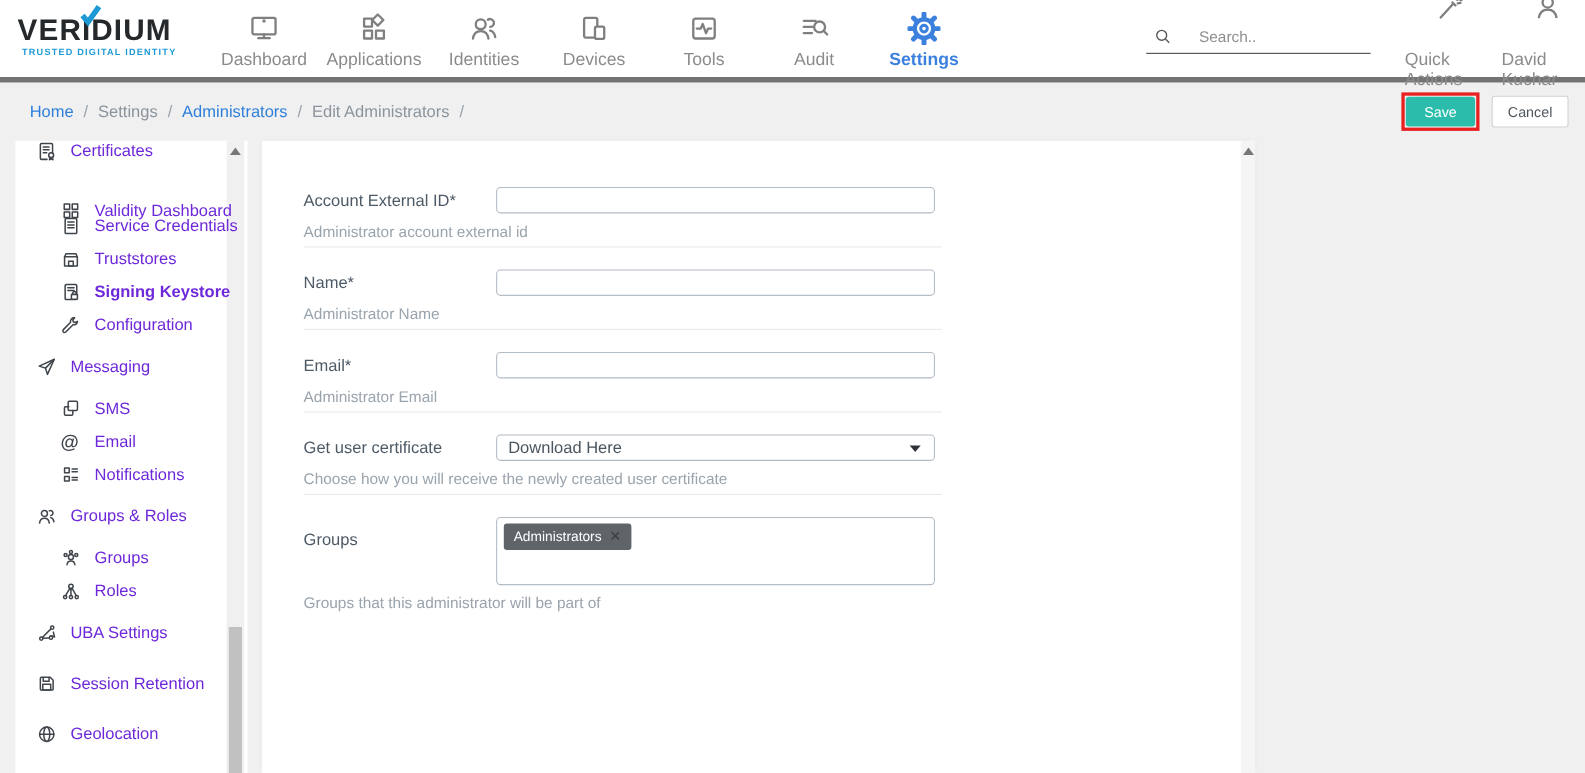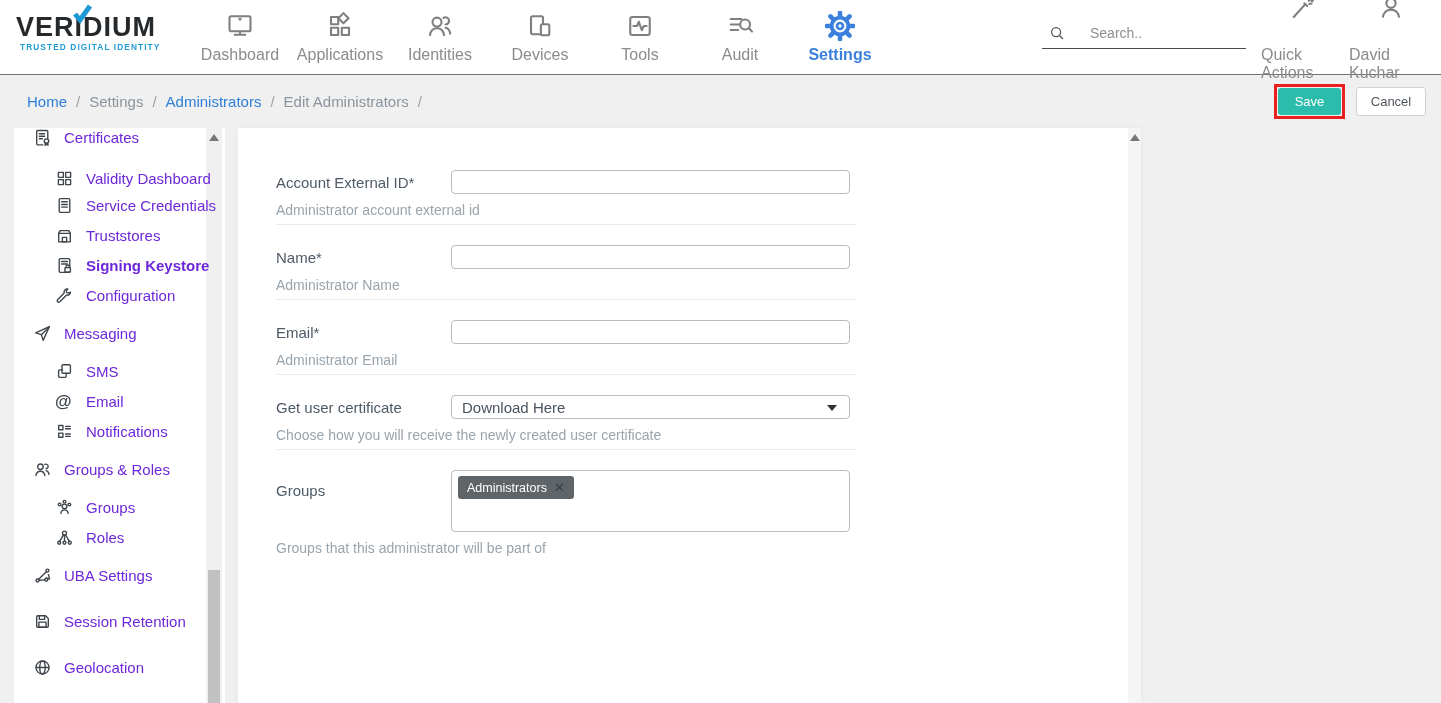--- a/index.html
+++ b/index.html
@@ -2,21 +2,21 @@
 <html><head>
 <meta charset="utf-8">
 <style>
   * { margin:0; padding:0; box-sizing:border-box; }
   html,body { width:1441px; height:703px; overflow:hidden;
     font-family:"Liberation Sans","DejaVu Sans",sans-serif;
     background:#f0f0f1; color:#333; }
 
   
   .header { position:absolute; left:0; top:0; width:1441px; height:75px;
-    background:#ffffff; border-bottom:1px solid #737373; }
+    background:#ffffff; border-bottom:5px solid #737373; }
   .brand { position:absolute; left:16px; top:12px; width:160px; }
   .brand-name { font-size:27px; font-weight:bold; letter-spacing:1px;
     color:#26292c; line-height:30px; }
   .brand-check { position:absolute; left:55px; top:-9px; color:#1d9ad6; }
   .brand-tagline { font-size:8.3px; font-weight:bold; letter-spacing:1.1px;
     color:#1d9ad6; margin-top:0px; padding-left:4px; }
   .nav-center { position:absolute; left:190px; top:0; height:75px; display:flex; }
   .nav-item { width:100px; height:75px; display:flex; flex-direction:column;
     align-items:center; justify-content:center; gap:5px; cursor:pointer;
     color:#7f7f7f; }
@@ -29,21 +29,21 @@
     border-bottom:1px solid #4a4a4a; display:flex; align-items:center;
     padding-bottom:6px; }
   .search-wrap .sr-icon { width:18px; height:18px; color:#555; margin-left:6px; }
   .search-wrap .sr-icon svg { width:18px; height:18px; }
   .search-input { border:none; outline:none; background:transparent;
     font-size:14px; color:#6d6d6d; margin-left:24px; width:140px;
     font-family:"Liberation Sans","DejaVu Sans",sans-serif; }
   .search-input::placeholder { color:#8f8f8f; }
   .hdr-right-item { position:absolute; top:0; height:75px; display:flex;
     flex-direction:column; align-items:center; justify-content:center; gap:20px;
-    cursor:pointer; color:#7f7f7f; }
+    cursor:pointer; color:#7f7f7f;margin-left:16px; }
   .hdr-right-item .nv-icon svg { width:28px; height:28px; }
   #quick-actions { left:1261px; width:80px; }
   #user-menu { left:1349px; width:84px; }
 
   
   .topbar { position:absolute; left:0; top:75px; width:1441px; height:53px;
     display:flex; align-items:center; }
   .breadcrumb { display:flex; align-items:center; gap:9px; padding-left:27px;
     font-size:15px; }
   .bc-item { color:#8b949c; }
@@ -240,21 +240,21 @@
   </div>
 <div class="side-item lvl0" style="top: -6px;">
       <span class="sd-icon"><svg viewBox="0 0 18 18" fill="none" stroke="currentColor" stroke-width="1.3" stroke-linecap="round" stroke-linejoin="round">
           <path d="M14 10.5V3.4a1 1 0 0 0-1-1H4.5a1 1 0 0 0-1 1V15a1 1 0 0 0 1 1H9.2"></path>
           <path d="M6 5.4h5M6 7.8h5M6 10.2h3"></path>
           <circle cx="12.8" cy="12.4" r="2.1"></circle>
           <path d="M11.9 14.1l-.6 2.2 1.5-.8 1.5.8-.6-2.2"></path>
         </svg></span>
       <span class="side-label">Certificates</span>
     </div>
-    <div class="side-item lvl1" style="top: 35px;">
+    <div class="side-item lvl1" style="top: 48px;">
       <span class="sd-icon"><svg viewBox="0 0 18 18" fill="none" stroke="currentColor" stroke-width="1.3" stroke-linecap="round" stroke-linejoin="round">
           <rect x="3.2" y="3.2" width="4.7" height="4.7"></rect>
           <rect x="10.1" y="3.2" width="4.7" height="4.7"></rect>
           <rect x="3.2" y="10.1" width="4.7" height="4.7"></rect>
           <rect x="10.1" y="10.1" width="4.7" height="4.7"></rect>
         </svg></span>
       <span class="side-label">Validity Dashboard</span>
     </div>
     <div class="side-item lvl1" style="top: 62px;">
       <span class="sd-icon"><svg viewBox="0 0 18 18" fill="none" stroke="currentColor" stroke-width="1.3" stroke-linecap="round" stroke-linejoin="round">

